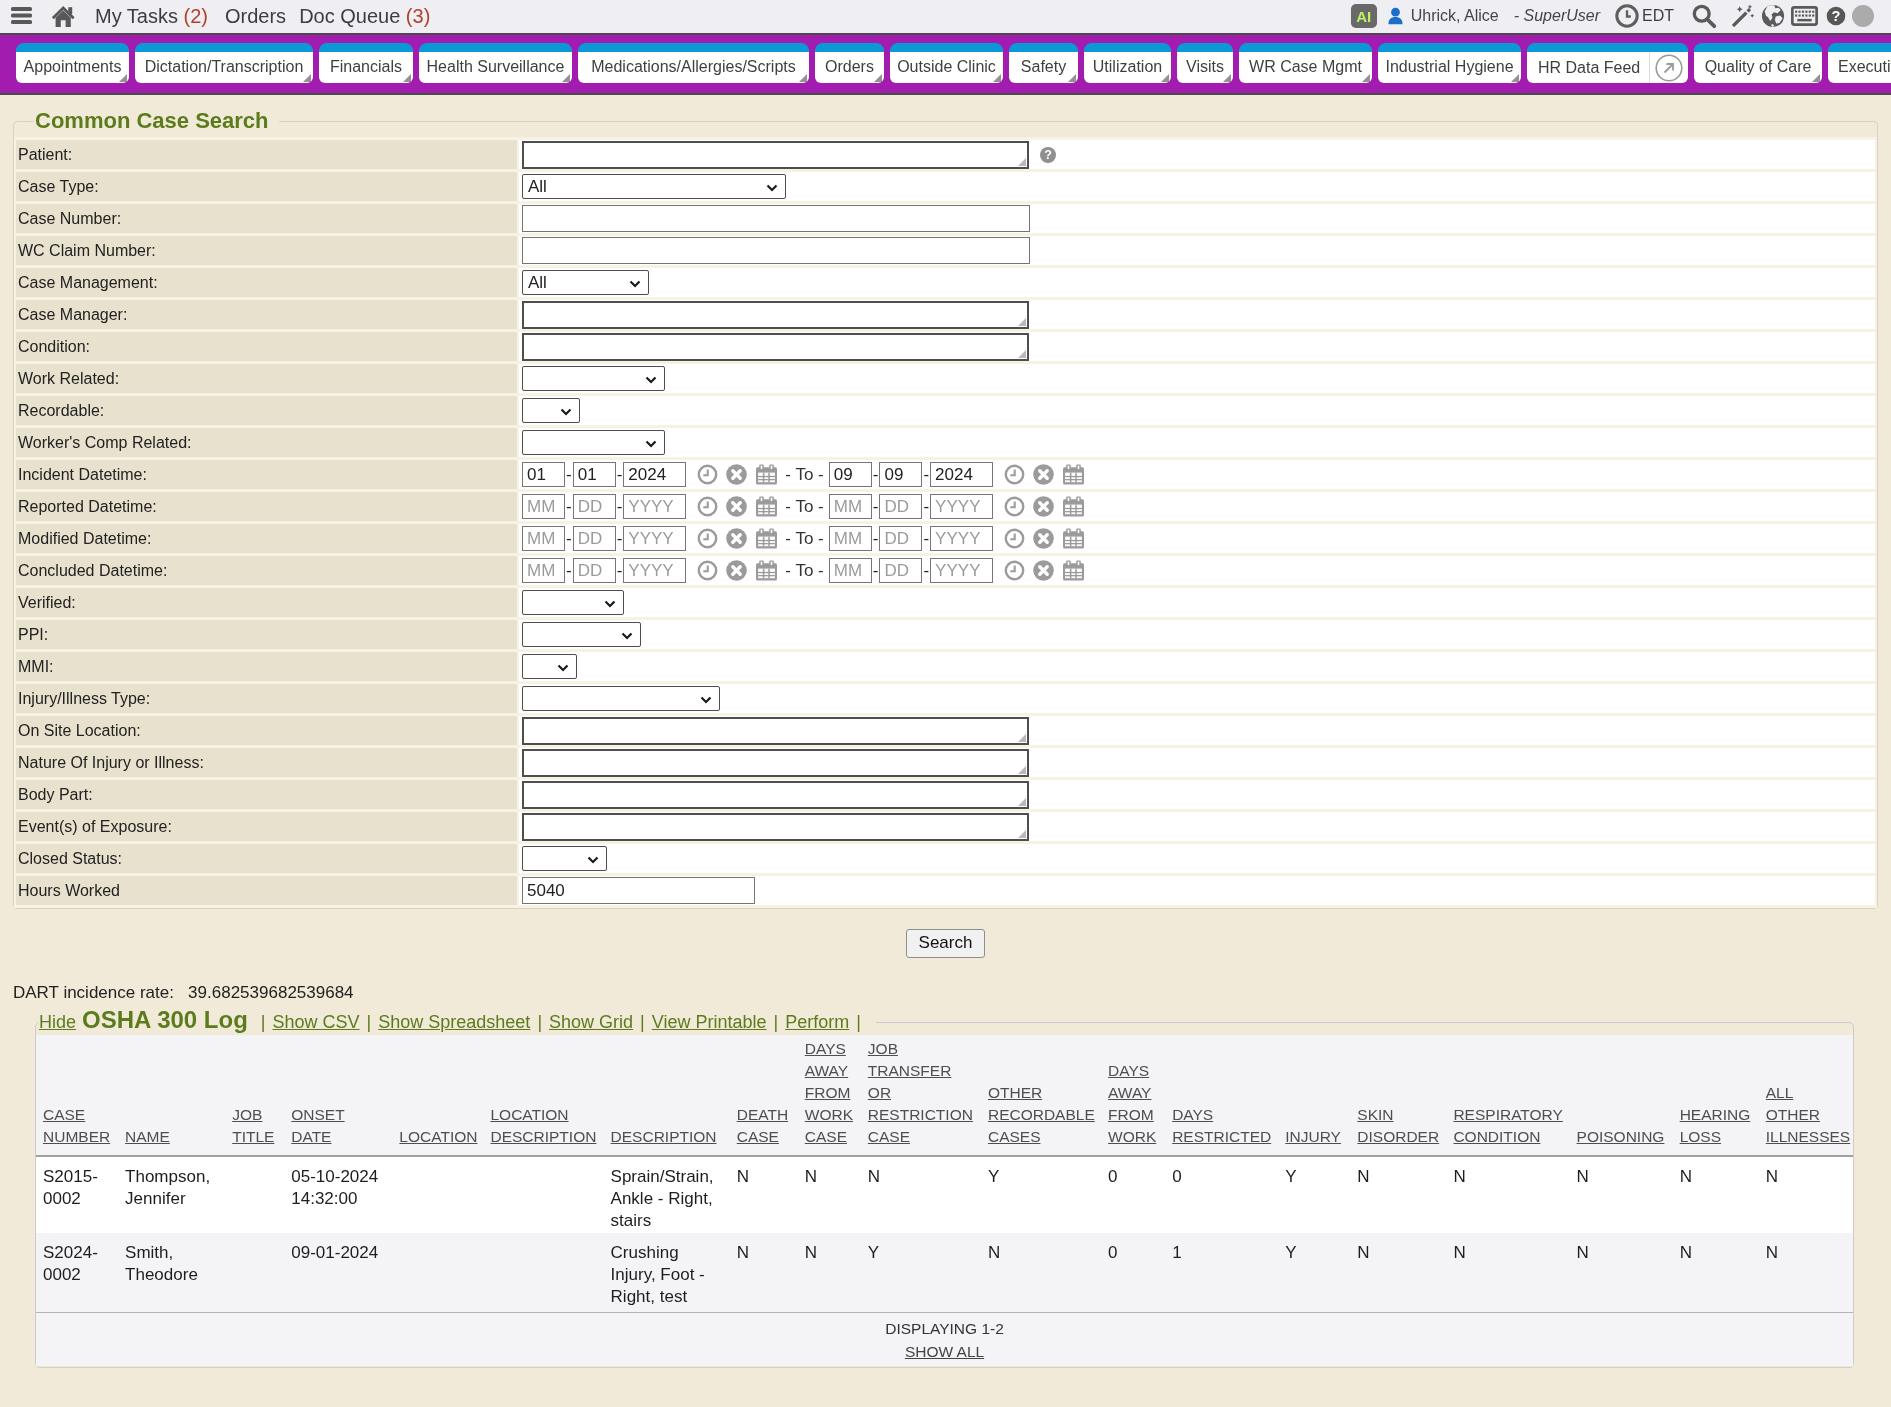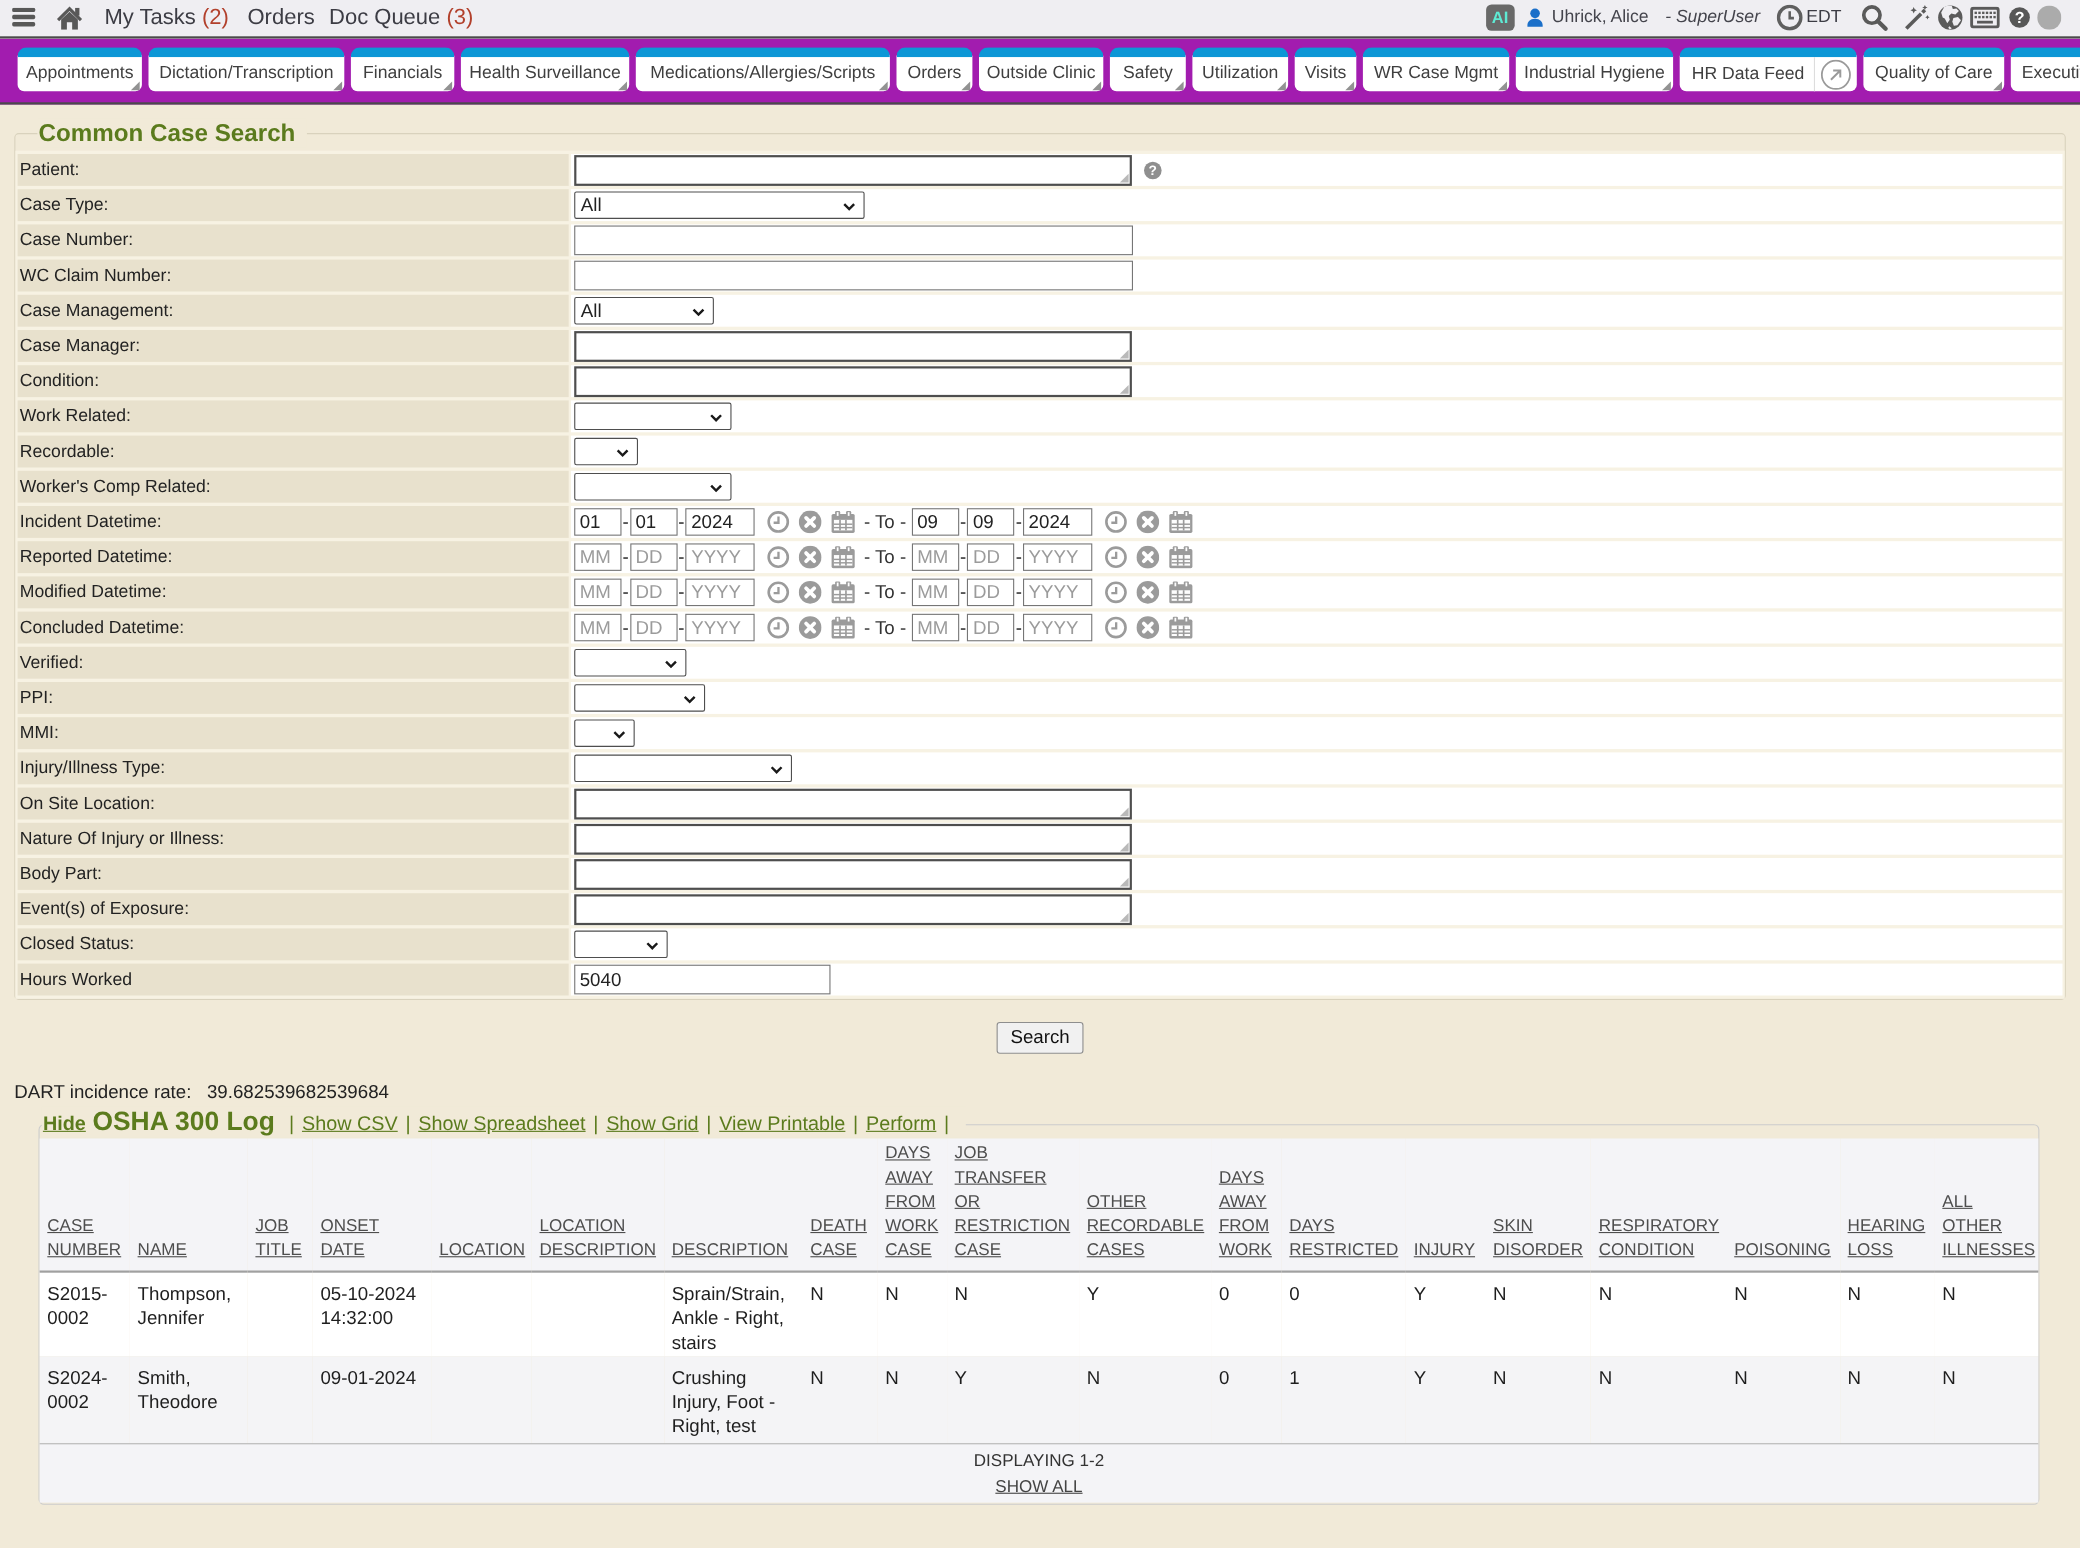--- a/index.html
+++ b/index.html
@@ -5,21 +5,21 @@
 * { box-sizing: border-box; margin: 0; padding: 0; }
 html,body { width: 1891px; height: 1407px; overflow: hidden; }
 body { font-family: "Liberation Sans", sans-serif; background: #f1ead8; color: #222; }
 
 
 .topbar { height: 35px; background: #efeef2; border-bottom: 2px solid #4a4a4a; position: relative; }
 .topbar-left { position: absolute; left: 11px; top: 0; height: 32px; display: flex; align-items: center; }
 .navlink { font-size: 20px; color: #3c3c44; margin-left: 13px; }
 .navlink .num { color: #b2402c; }
 .topbar-right { position: absolute; right: 17px; top: 0; height: 32px; display: flex; align-items: center; }
-.aibadge { width: 26px; height: 24px; background: #696969; border-radius: 5px; color: #5eead4; font-weight: bold; font-size: 15px; display: flex; align-items: center; justify-content: center; }
+.aibadge { width: 26px; height: 24px; background: #696969; border-radius: 5px; color: #bef264; font-weight: bold; font-size: 15px; display: flex; align-items: center; justify-content: center; }
 .username { font-size: 16px; color: #44444c; margin-left: 6px; }
 .superuser { font-size: 16px; font-style: italic; color: #44444c; margin-left: 15px; }
 .edt { font-size: 16px; color: #3c3c44; }
 
 
 .tabstrip { height: 60px; background: #a21caf; border-bottom: 2px solid #4a4a4a; padding: 8px 0 0 16px; white-space: nowrap; overflow: hidden; }
 .tab { display: inline-block; vertical-align: top; position: relative; background: #fff; border-top: 9px solid #0c97d6; border-radius: 8px 8px 6px 6px; height: 40px; padding-top: 6px; font-size: 16px; color: #3f3f3f; margin-right: 6px; text-align: center; }
 .tab .tri { position: absolute; right: 2px; bottom: 1px; width: 0; height: 0; border-left: 8px solid transparent; border-bottom: 8px solid #929292; }
 .tab.hrdf { display: inline-flex; align-items: center; justify-content: flex-start; padding-top: 0; }
 .hrdftxt { margin-left: 11px; }
@@ -49,21 +49,21 @@
 .helpq { display: inline-flex; width: 16px; height: 16px; background: #8f8f8f; border-radius: 50%; color: #fff; font-weight: bold; font-size: 12.5px; align-items: center; justify-content: center; margin-left: 11px; vertical-align: middle; }
 
 .searchrow { text-align: center; margin-top: 20px; }
 .searchbtn { display: inline-block; background: #f1f1f1; border: 1px solid #8e8e8e; border-radius: 3px; font-size: 17px; color: #111; padding: 3px 12px 4px 12px; }
 .dart { margin: 25px 0 0 13px; font-size: 17px; color: #222; }
 
 
 .oshabox { margin: 19px 37px 0 35px; border: 1px solid #cccccc; border-radius: 5px; position: relative; padding: 12px 0 1px 0; }
 .oshalegend { position: absolute; top: -17px; left: 2px; background: #f1ead8; padding: 0 8px 0 1px; white-space: nowrap; }
 .oshalegend a { color: #5b7b1d; font-size: 18px; text-decoration: underline; }
-.oshalegend .hide { font-weight: bold; }
+.oshalegend .hide { font-weight: normal; }
 .oshalegend .big { font-size: 24px; font-weight: bold; color: #5b7b1d; text-decoration: none; margin: 0 6px; }
 .oshalegend .bar { color: #5b7b1d; font-size: 18px; margin: 0 7px; text-decoration: none; }
 table.osha { border-collapse: collapse; width: 100%; table-layout: fixed; }
 table.osha th { font-weight: normal; font-size: 15.5px; color: #4e4e4e; text-align: left; vertical-align: bottom; padding: 3px 2px 7px 7px; line-height: 22px; background: #f4f4f7; border-bottom: 2px solid #a0a0a0; }
 table.osha th span { text-decoration: underline; }
 table.osha th:nth-child(4) { padding-right: 12px; }
 table.osha th:nth-child(10) { padding-right: 6px; }
 table.osha td { font-size: 17px; color: #1e1e1e; vertical-align: top; padding: 9px 3px 1px 7px; height: 76px; line-height: 22px; }
 tr.odd td:nth-child(7), tr.even td:nth-child(7) { padding-right: 14px; }
 tr.odd td { background: #fff; }

